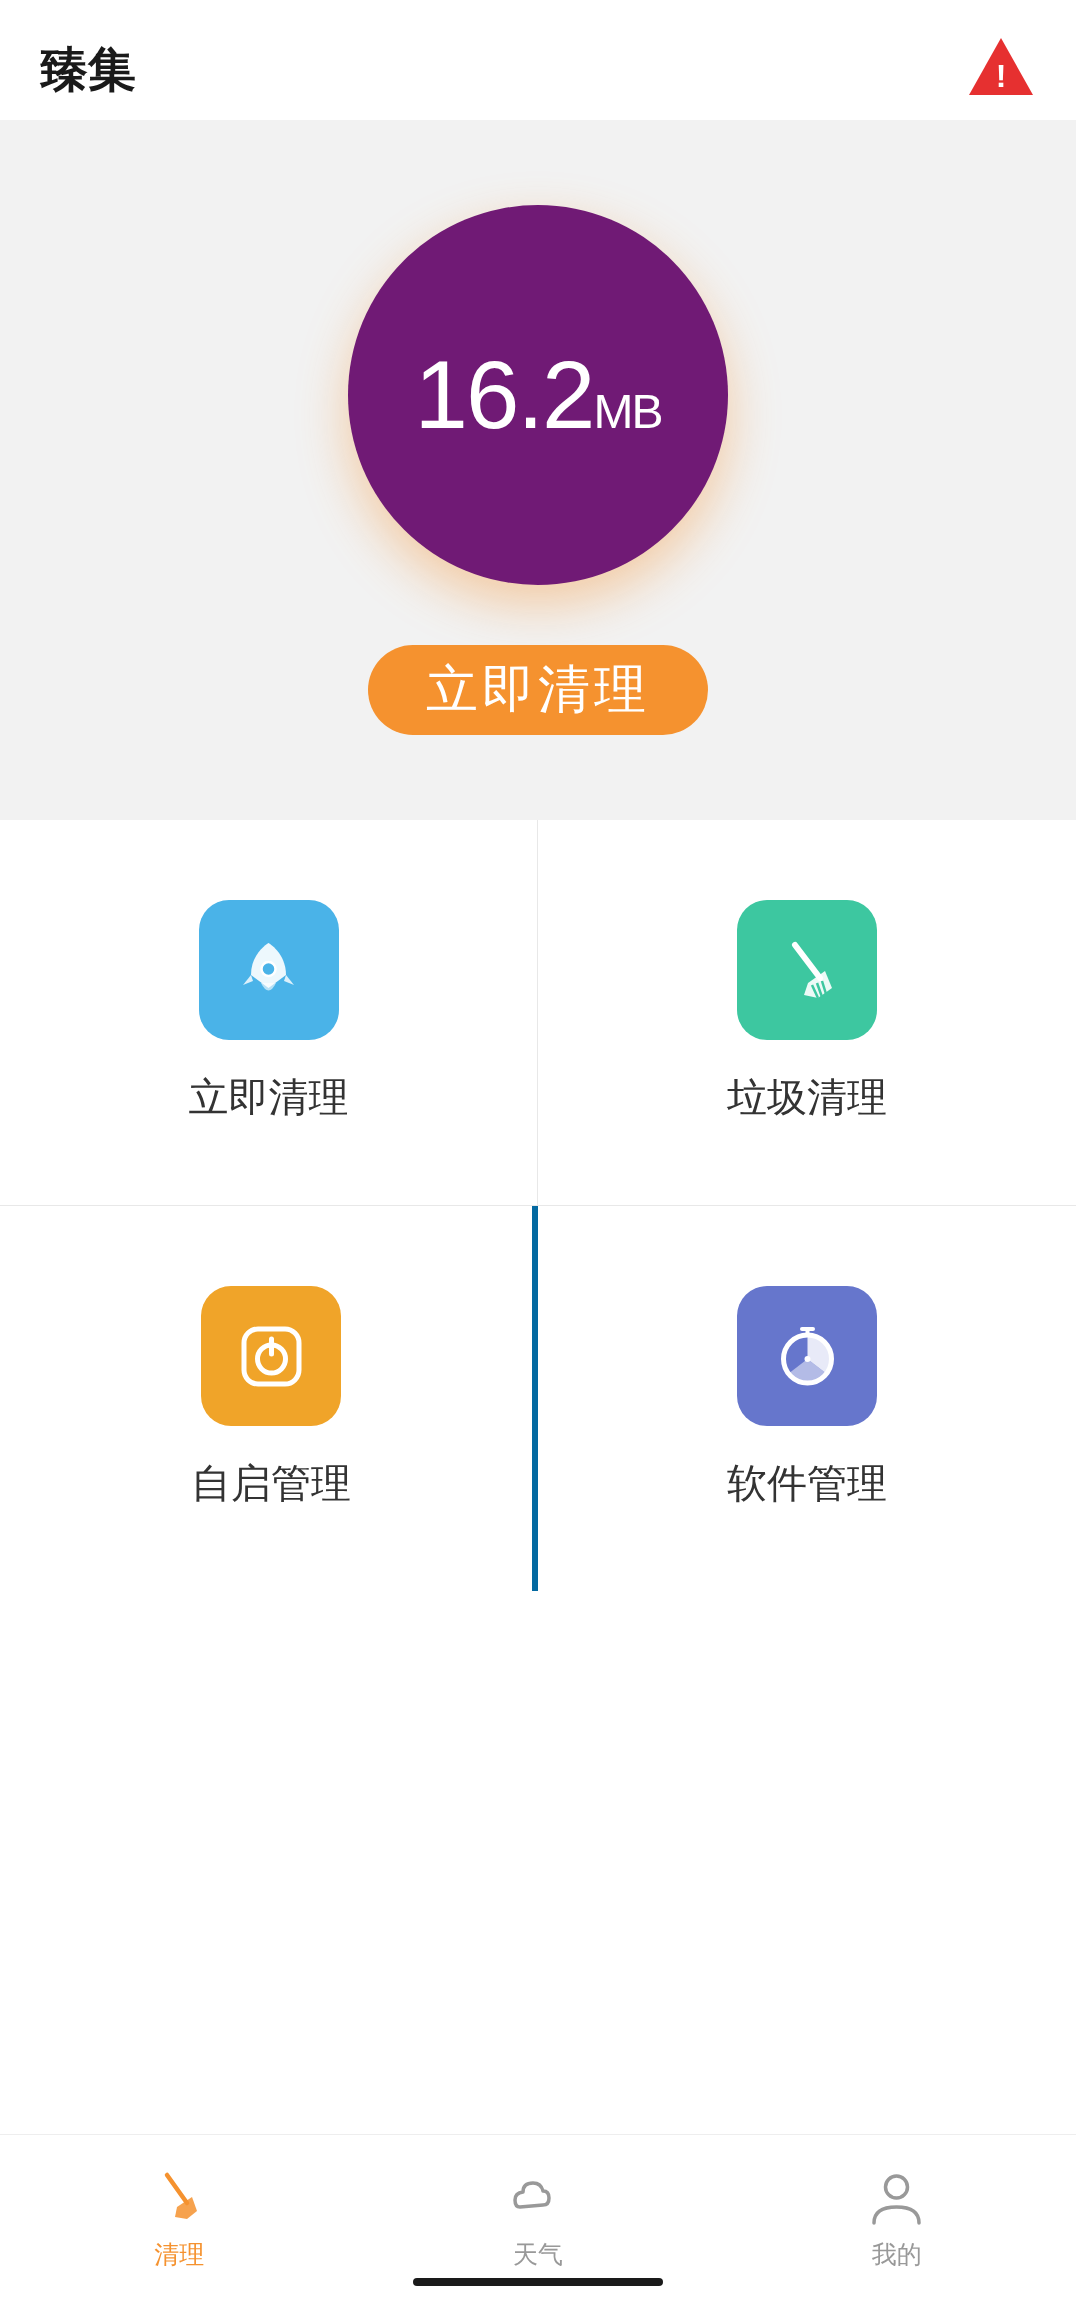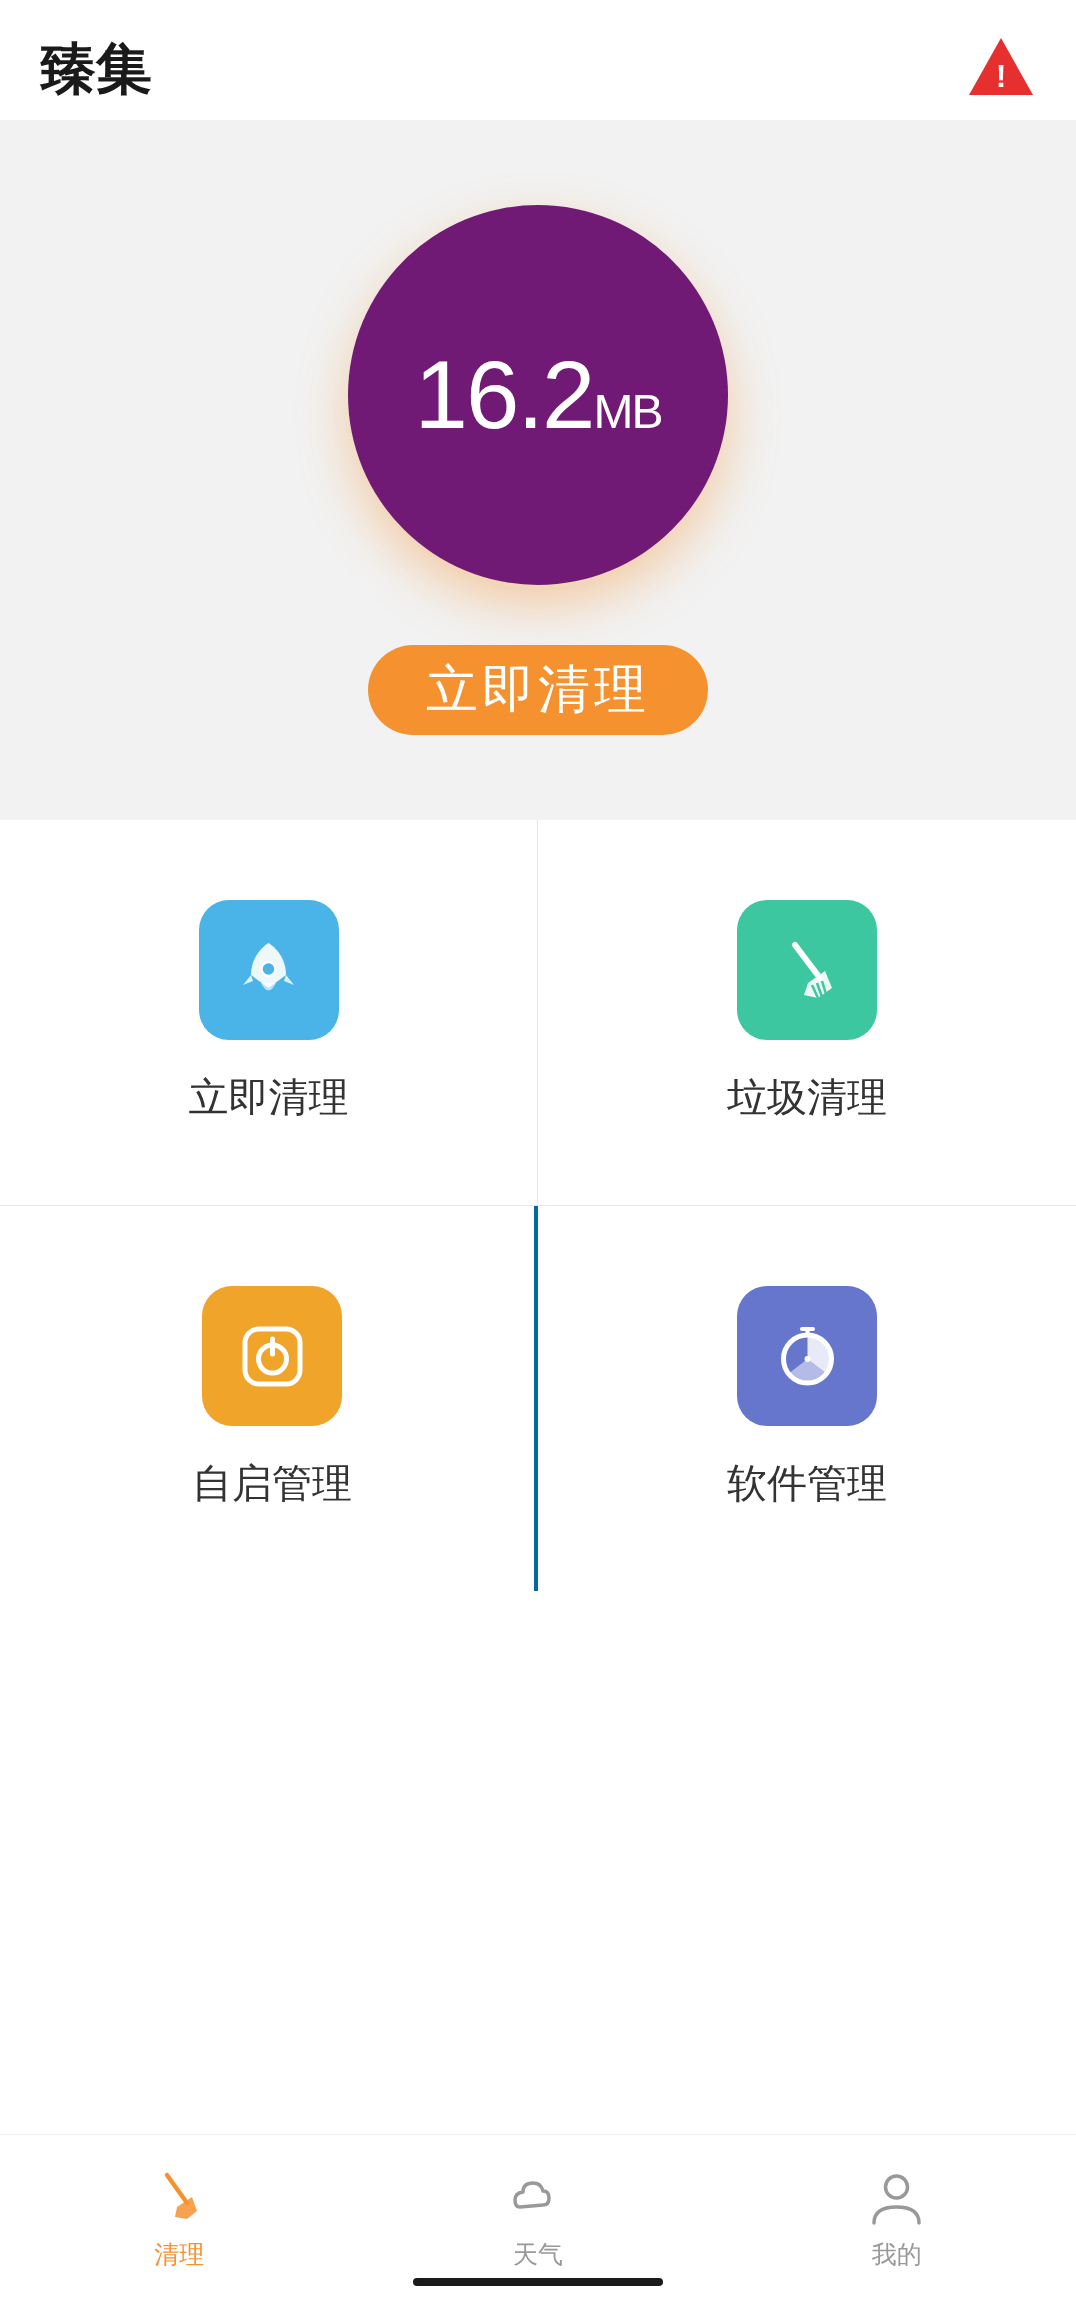--- a/index.html
+++ b/index.html
@@ -21,21 +21,21 @@
     .header {
       display: flex;
       align-items: center;
       justify-content: space-between;
       padding: 40px 40px 20px 40px;
       background: #ffffff;
       height: 120px;
     }
 
     .header-title {
-      font-size: 56px;
+      font-size: 48px;
       font-weight: 600;
       color: #1a1a1a;
     }
 
     .warning-icon {
       width: 70px;
       height: 70px;
     }
 
     
@@ -104,21 +104,21 @@
       border-right: 1px solid #e8e8e8;
       border-bottom: 1px solid #e8e8e8;
       cursor: pointer;
     }
 
     .grid-item:nth-child(2) {
       border-right: none;
     }
 
     .grid-item:nth-child(3) {
-      border-right: 4px solid #0369a1;
+      border-right: 6px solid #0369a1;
       border-bottom: none;
       margin-left: 10px;
     }
 
     .grid-item:nth-child(4) {
       border-right: none;
       border-bottom: none;
     }
 
     .grid-icon-wrapper {

